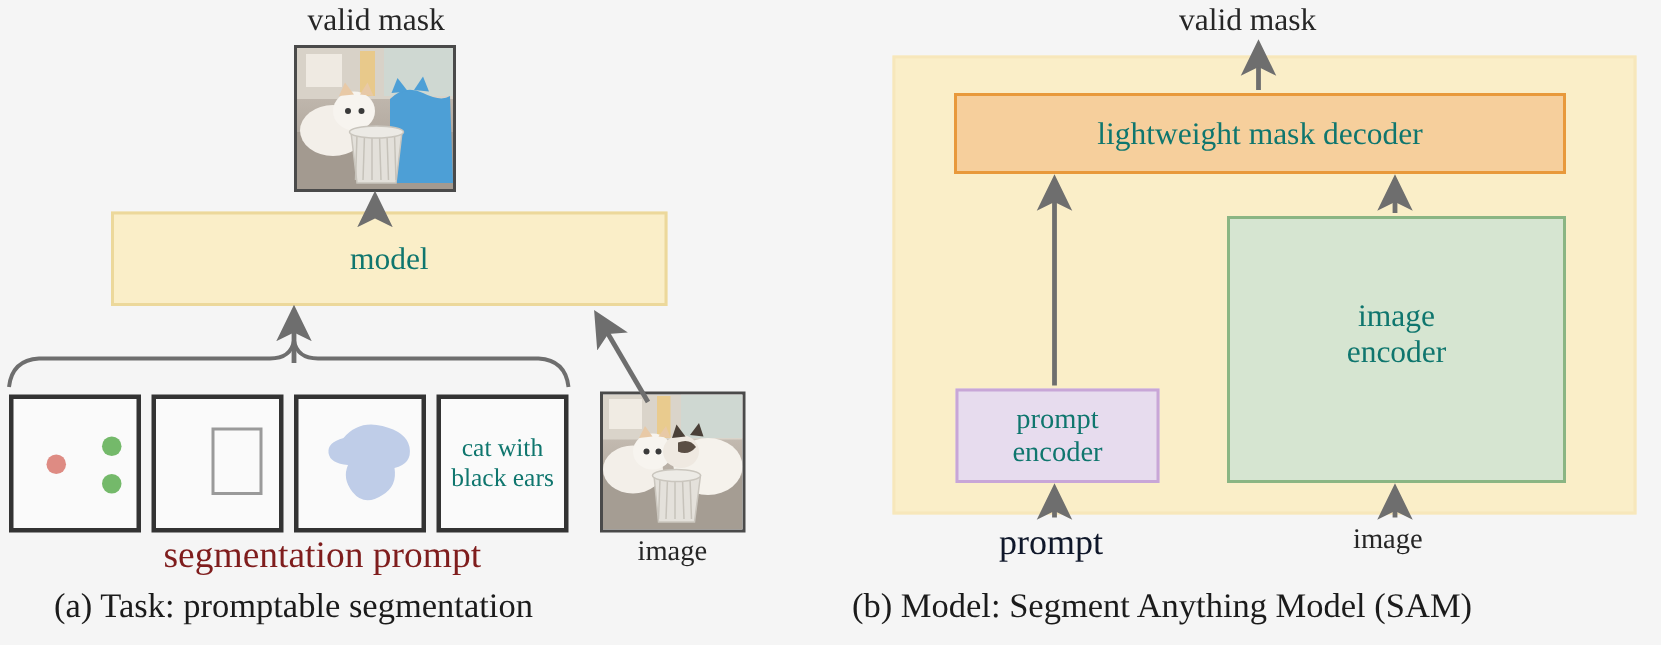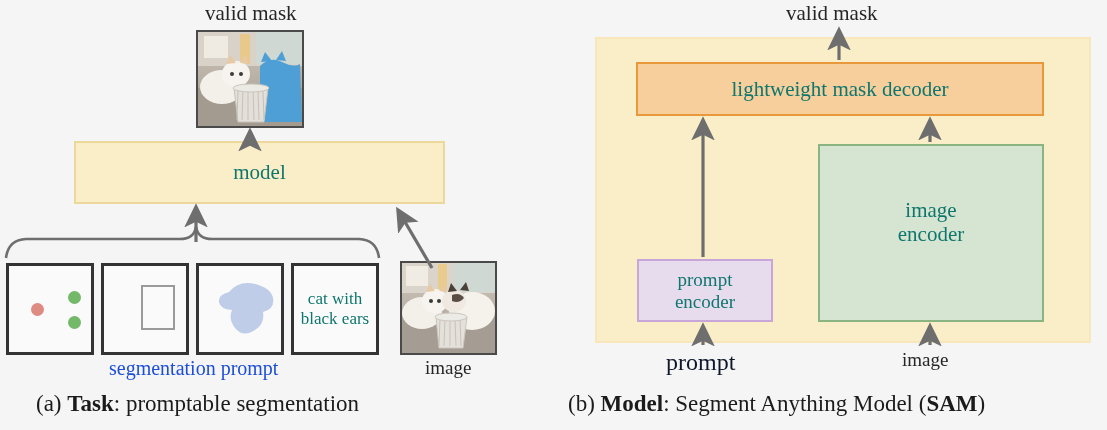--- a/index.html
+++ b/index.html
@@ -47,21 +47,21 @@
   #prompt-box-text .boxlabel{font-size:17px;padding:0 5px;box-sizing:border-box;}
 
   .dot{position:absolute;border-radius:50%;}
   #dot-negative{width:13px;height:13px;background:#de8b83;left:22px;top:37px;}
   #dot-positive-1{width:13px;height:13px;background:#74b96a;left:59px;top:25px;}
   #dot-positive-2{width:13px;height:13px;background:#74b96a;left:59px;top:50px;}
 
   #bbox-rect{position:absolute;left:37px;top:19px;width:34px;height:45px;
     border:2px solid #9a9a9a;box-sizing:border-box;background:transparent;}
 
-  #seg-prompt-label{left:109px;top:357px;font-size:20px;color:#1d4ed8;}
+  #seg-prompt-label{left:109px;top:357px;font-size:25px;color:#7f1d1d;}
 
   #image-thumb-a{
     left:400px;top:261px;width:97px;height:94px;
     border:2px solid #4a4a4a;box-sizing:border-box;overflow:hidden;
   }
   #image-label-a{left:425px;top:357px;font-size:19px;color:#262626;}
 
   
   #valid-mask-label-b{left:786px;top:1px;font-size:21px;color:#262626;}
   #sam-container{
@@ -87,21 +87,21 @@
   #prompt-label-b{left:666px;top:349px;font-size:24px;color:#0f172a;}
   #image-label-b{left:902px;top:349px;font-size:19px;color:#262626;}
 
   
   .caption{
     position:absolute;top:391px;font-size:23px;color:#1b1b1b;
     white-space:nowrap;font-family:"Liberation Serif",serif;
   }
   #caption-a{left:36px;}
   #caption-b{left:568px;}
-  .caption b{font-weight:bold;text-align:right;}
+  .caption b{font-weight:normal;text-align:right;}
 
   svg.overlay{position:absolute;left:0;top:0;width:1107px;height:430px;pointer-events:none;}
 </style>
 </head>
 <body>
 
 <div class="fig">
 
   <div class="lbl" id="valid-mask-label-a">valid mask</div>
 

